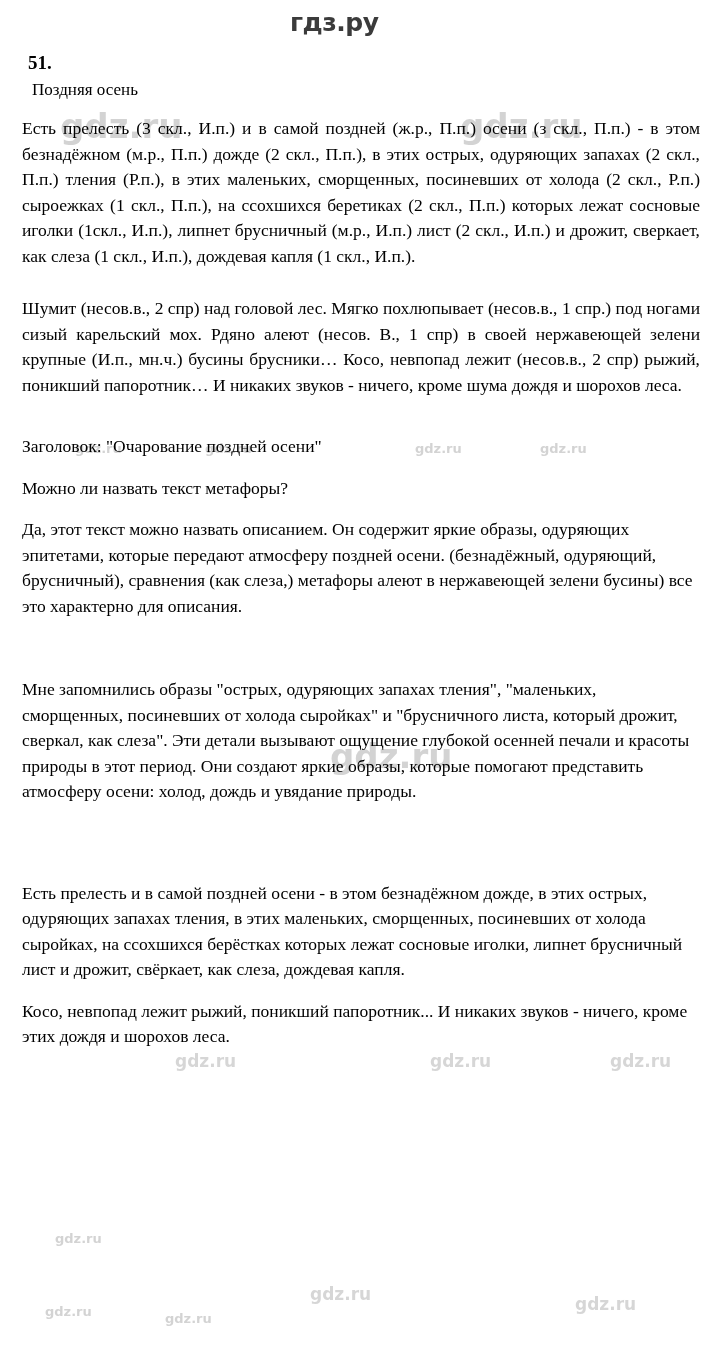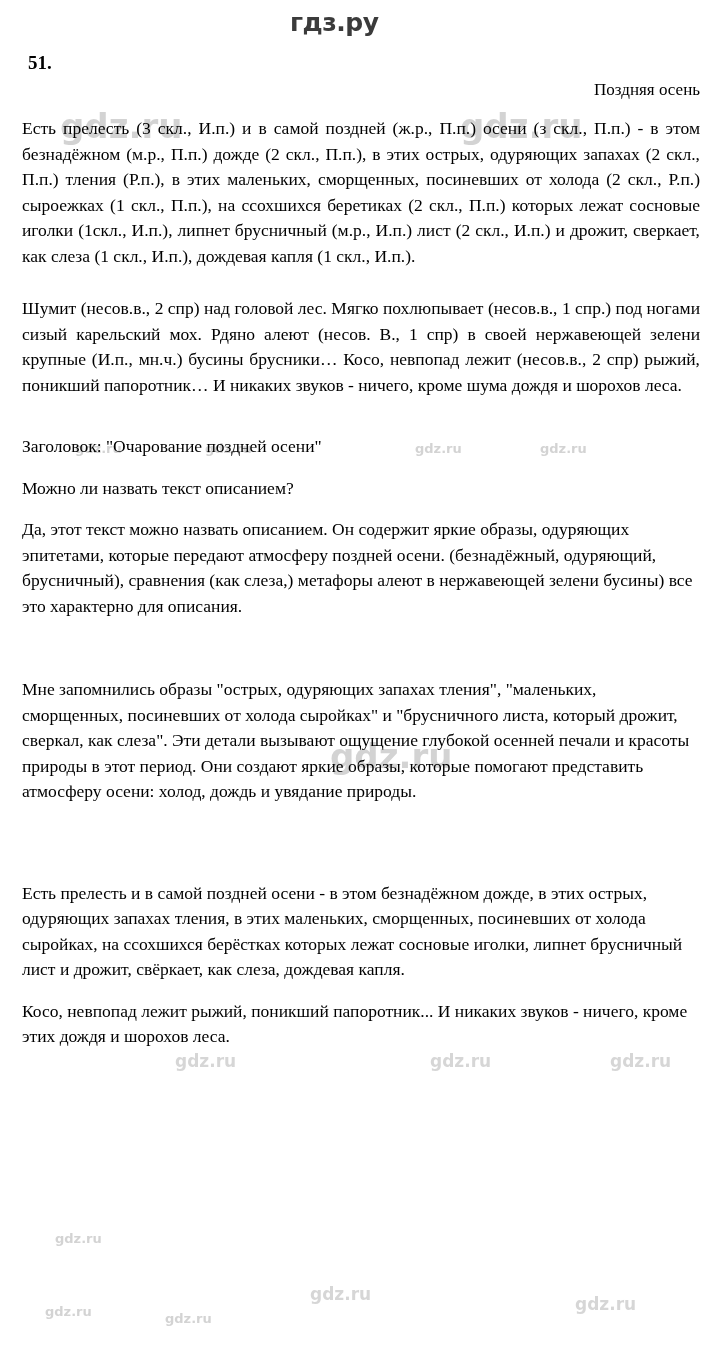--- a/index.html
+++ b/index.html
@@ -56,21 +56,21 @@
     font-size: 19px;
     font-weight: bold;
   }
   .content {
     position: absolute;
     top: 80px;
     left: 22px;
     width: 678px;
   }
   .title {
-    text-align: right;
+    text-align: left;
     font-size: 17px;
     margin: 0 0 8px 0;
     padding-left: 10px;
   }
   p.para {
     margin: 16px 0 0 0;
     font-size: 17.5px;
     line-height: 25.5px;
     text-align: justify;
     text-justify: inter-word;
@@ -114,21 +114,21 @@
   <div class="content">
 
     <div class="title">Поздняя осень</div>
 
     <p class="para">Есть прелесть (3 скл., И.п.) и в самой поздней (ж.р., П.п.) осени (з скл., П.п.) -  в этом безнадёжном (м.р., П.п.) дожде (2 скл., П.п.), в этих острых, одуряющих запахах (2 скл., П.п.) тления (Р.п.), в этих маленьких, сморщенных, посиневших от холода (2 скл., Р.п.) сыроежках (1 скл., П.п.), на ссохшихся беретиках (2 скл., П.п.) которых лежат сосновые иголки (1скл., И.п.), липнет брусничный (м.р., И.п.) лист (2 скл., И.п.) и дрожит, сверкает, как слеза (1 скл., И.п.), дождевая капля (1 скл., И.п.).</p>
     <div class="gap-sm"></div>
     <p class="para">Шумит (несов.в., 2 спр) над головой лес. Мягко похлюпывает (несов.в., 1 спр.) под ногами сизый карельский мох. Рдяно алеют (несов. В., 1 спр) в своей нержавеющей зелени крупные (И.п., мн.ч.) бусины брусники… Косо, невпопад лежит (несов.в., 2 спр) рыжий, поникший папоротник… И никаких звуков - ничего, кроме шума дождя и шорохов леса.</p>
 
     <div class="gap-md"></div>
     <p class="para nojust">Заголовок: "Очарование поздней осени"</p>
-    <p class="para nojust">Можно ли назвать текст описанием?</p>
+    <p class="para nojust">Можно ли назвать текст метафоры?</p>
     <p class="para nojust">Да, этот текст можно назвать описанием. Он содержит яркие образы, одуряющих эпитетами, которые передают атмосферу поздней осени. (безнадёжный, одуряющий, брусничный), сравнения (как слеза,) метафоры алеют в нержавеющей зелени бусины) все это характерно для описания.</p>
 
     <div class="gap-xl"></div>
     <p class="para nojust">Мне запомнились образы "острых, одуряющих запахах тления", "маленьких, сморщенных, посиневших от холода сыройках" и "брусничного листа, который дрожит, сверкал, как слеза". Эти детали вызывают ощущение глубокой осенней печали и красоты природы в этот период. Они создают яркие образы, которые помогают представить атмосферу осени: холод, дождь и увядание природы.</p>
 
     <div class="gap-lg"></div>
 
     <div class="gap-lg"></div>
     <p class="para nojust">Есть прелесть и в самой поздней осени - в этом безнадёжном дожде, в этих острых, одуряющих запахах тления, в этих маленьких, сморщенных, посиневших от холода сыройках, на ссохшихся берёстках которых лежат сосновые иголки, липнет брусничный лист и дрожит, свёркает, как слеза, дождевая капля.</p>
     <p class="para nojust">Косо, невпопад лежит рыжий, поникший папоротник... И никаких звуков - ничего, кроме этих дождя и шорохов леса.</p>

